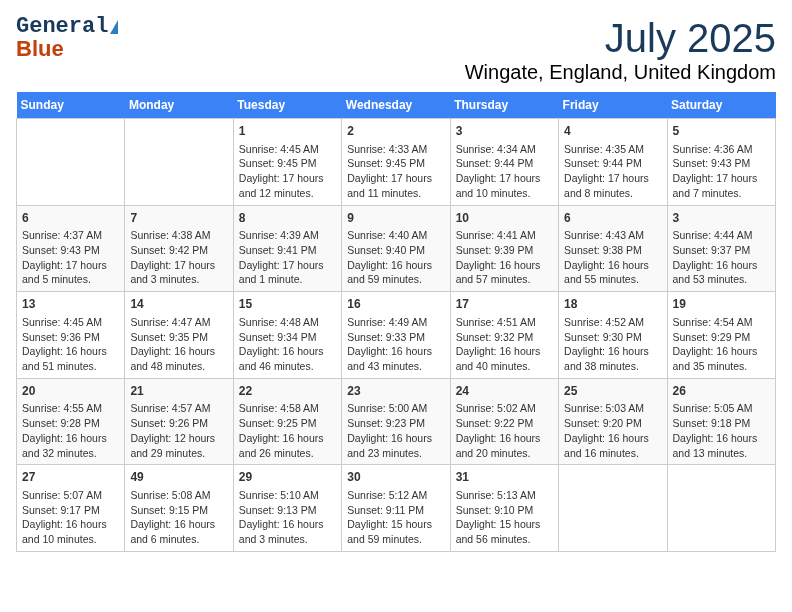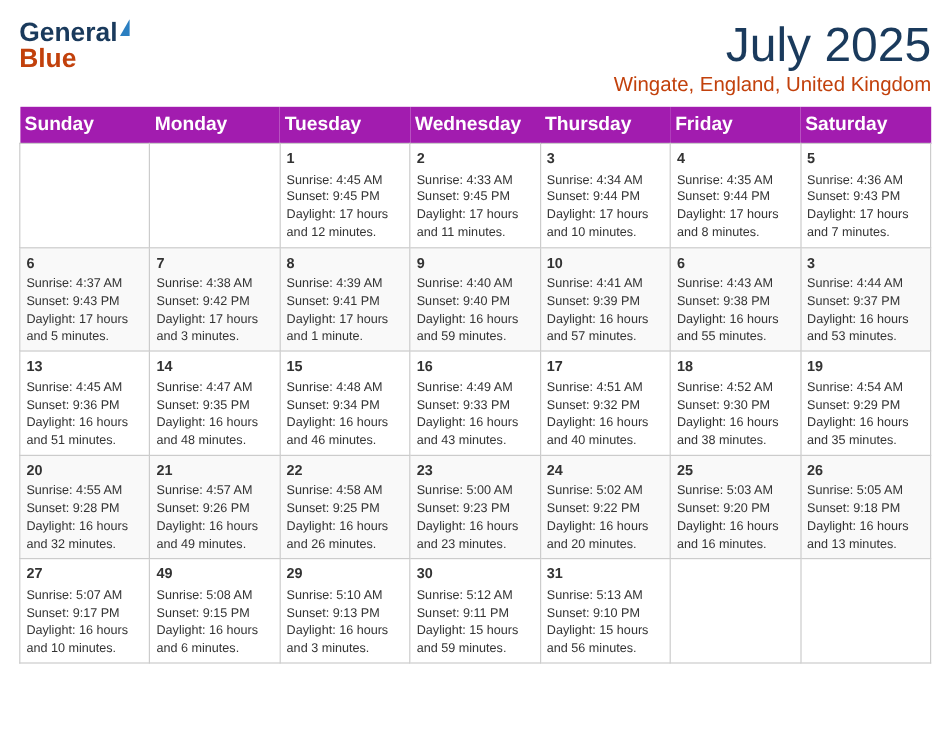--- a/index.html
+++ b/index.html
@@ -39,34 +39,34 @@
     .title-block {
       text-align: right;
       margin-left: 48px;
     }
     .title-month {
       font-size: 40px;
       color: #1a3a5c;
       font-weight: normal;
     }
     .title-location {
-      font-size: 17px;
-      color: #c2410c;
+      font-size: 20px;
+      color: #000000;
     }
     table {
       width: 100%;
       border-collapse: collapse;
       font-size: 11px;
     }
     thead th {
-      background-color: #a21caf;
+      background-color: #3b82f6;
       color: #fff;
       padding: 6px 4px;
       text-align: left;
-      font-size: 16px;
+      font-size: 12px;
       font-weight: bold;
     }
     td {
       border: 1px solid #ccc;
       vertical-align: top;
       padding: 4px 5px;
       width: calc(100% / 7);
       min-height: 80px;
       color: #333;
       font-size: 10.5px;
@@ -87,21 +87,21 @@
     tr:nth-child(odd) td {
       background: #fff;
     }
     thead th:first-child { border-radius: 0; }
   </style>
 </head>
 <body>
 
 <div class="header">
   <div class="logo">
-    <div style="display:flex;">
+    <div style="display:flex;align-items:center;font-family:Liberation Mono, monospace;">
       <span class="logo-text">General</span>
       <span class="logo-triangle"></span>
     </div>
     <span class="logo-text" style="color:#c2410c;font-size:22px;">Blue</span>
   </div>
   <div class="title-block">
     <div class="title-month">July 2025</div>
     <div class="title-location">Wingate, England, United Kingdom</div>
   </div>
 </div>
@@ -245,21 +245,21 @@
         <td>
           <span class="day-number">20</span>
           <div>Sunrise: 4:55 AM</div>
           <div>Sunset: 9:28 PM</div>
           <div>Daylight: 16 hours and 32 minutes.</div>
         </td>
         <td>
           <span class="day-number">21</span>
           <div>Sunrise: 4:57 AM</div>
           <div>Sunset: 9:26 PM</div>
-          <div>Daylight: 16 hours and 49 minutes.</div>
+          <div>Daylight: 12 hours and 29 minutes.</div>
         </td>
         <td>
           <span class="day-number">22</span>
           <div>Sunrise: 4:58 AM</div>
           <div>Sunset: 9:25 PM</div>
           <div>Daylight: 16 hours and 26 minutes.</div>
         </td>
         <td>
           <span class="day-number">23</span>
           <div>Sunrise: 5:00 AM</div>

